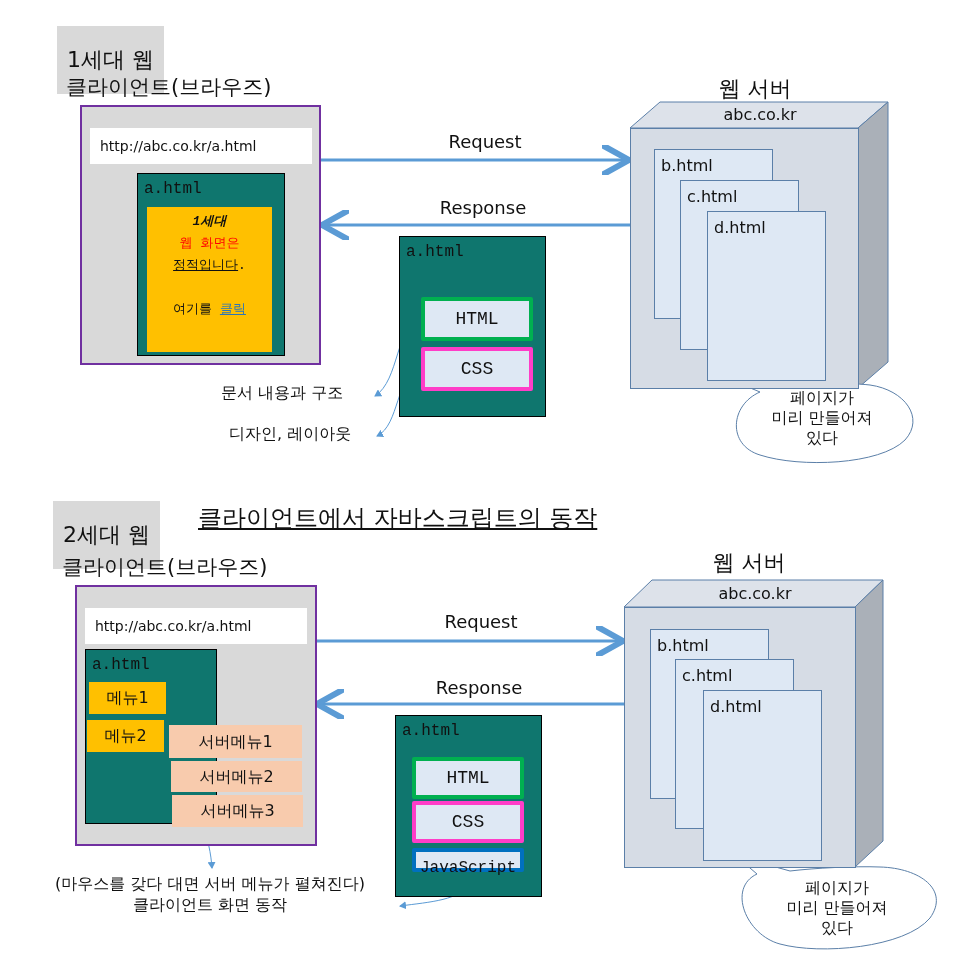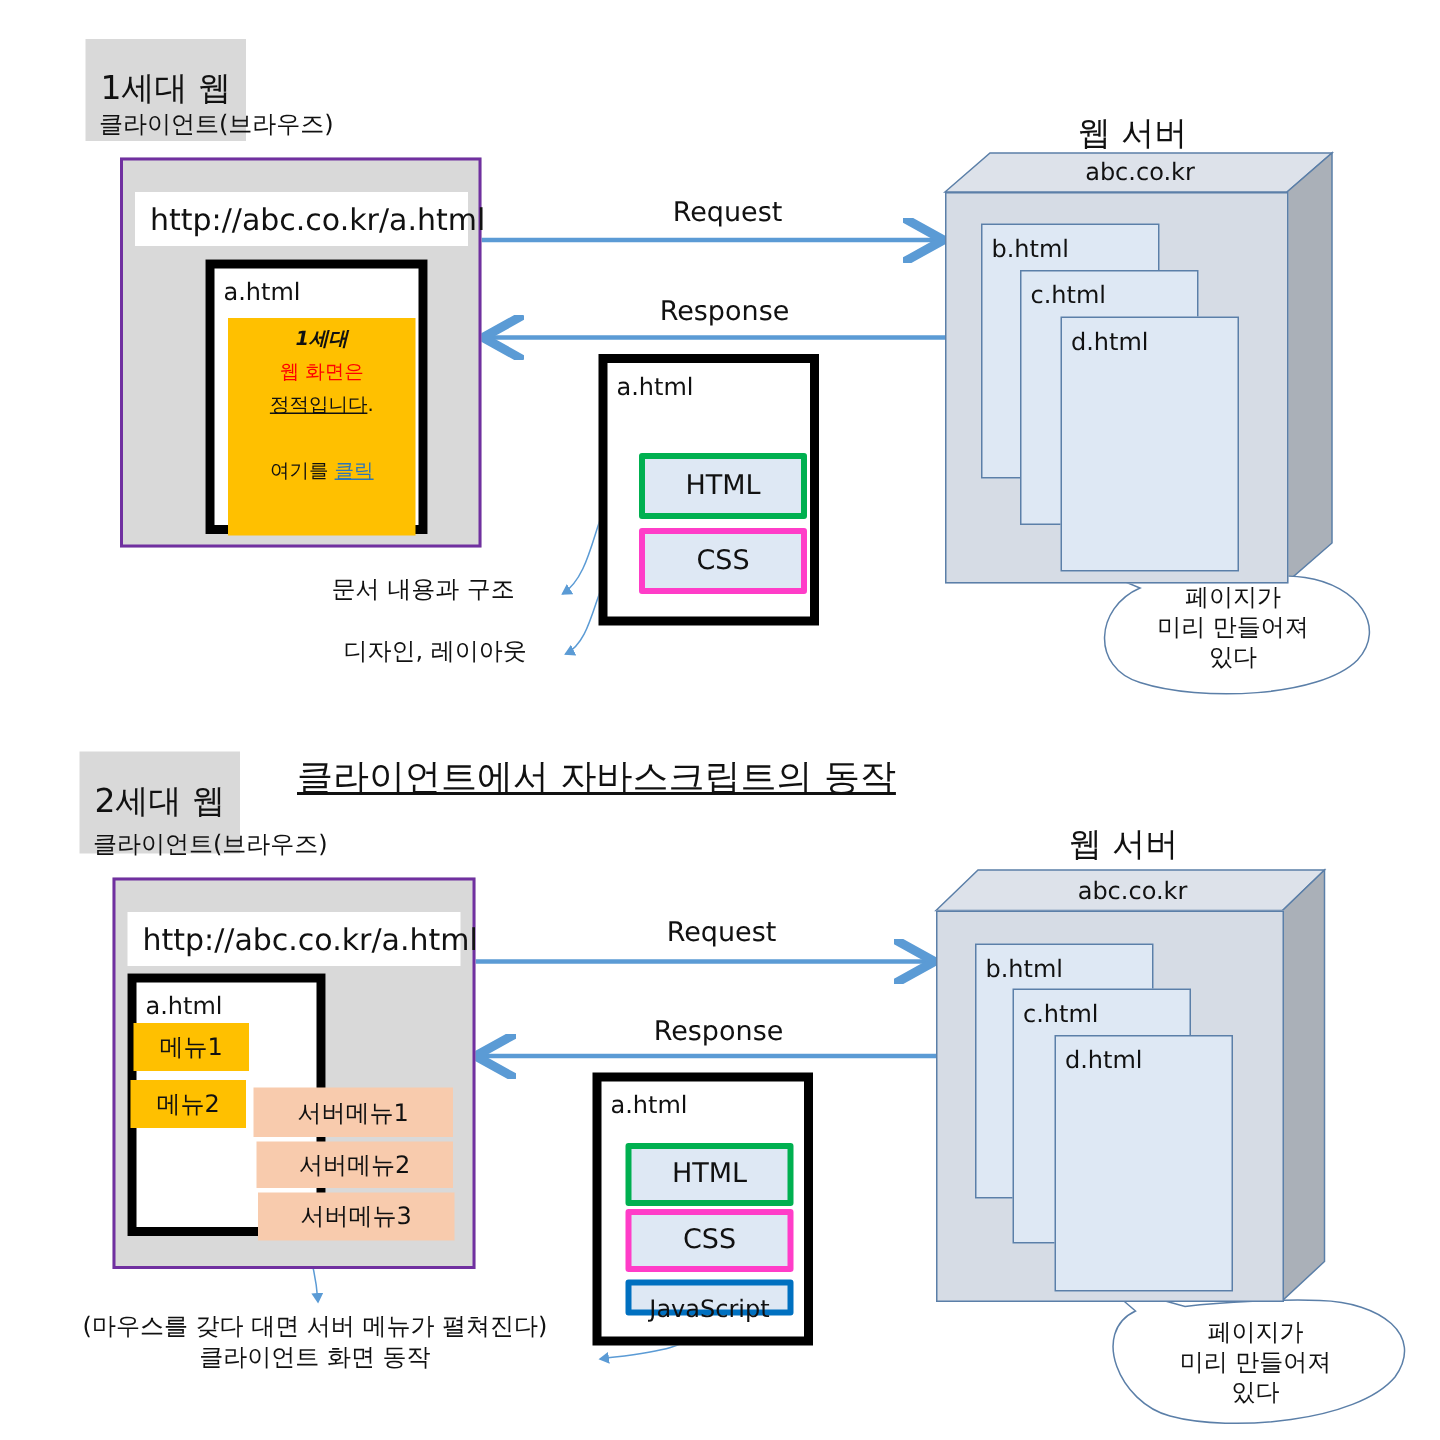--- a/index.html
+++ b/index.html
@@ -1,23 +1,23 @@
 <!DOCTYPE html>
 <html><head>
 <meta charset="utf-8">
 <style>
   html, body { margin:0; padding:0; }
   body { width:960px; height:960px; position:relative; background:#fff; overflow:hidden;
          font-family:"DejaVu Sans","Liberation Sans",sans-serif; color:#111; }
   .abs { position:absolute; box-sizing:border-box; }
   .gen-label { background:#d9d9d9; font-size:22px; line-height:36px; padding:16px 10px; }
-  .client-title { font-size:16px; }
+  .client-title { font-size:21px; }
   .browser { background:#d9d9d9; border:2px solid #7030a0; }
-  .url-bar { background:#fff; font-size:20px; line-height:32px; padding-left:10px; }
-  .doc { background:#ffffff; border:6px solid #000000; font-size:16px; }
+  .url-bar { background:#fff; font-size:14px; line-height:32px; padding-left:10px; }
+  .doc { background:#0f766e; border:1px solid #000000; font-size:16px;font-family:Liberation Mono, monospace; }
   .doc .lbl { position:absolute; left:6px; top:6px; }
   .content-box { background:#ffc000; text-align:center; font-size:13px; line-height:22px; }
   .arrow-label { font-size:18px; text-align:center; }
   .pill { border:4px solid; border-radius:2px; background:#dee8f4; text-align:center; font-size:18px; }
   .pill-html { border-color:#00b050; }
   .pill-css { border-color:#ff3dc8; }
   .pill-js { border-color:#0070c0; font-size:16px; }
   .note { font-size:16px; }
   .server-title { font-size:22px; text-align:center; }
   .server-front { background:#d6dce5; border:1px solid #5b7fa8; }

